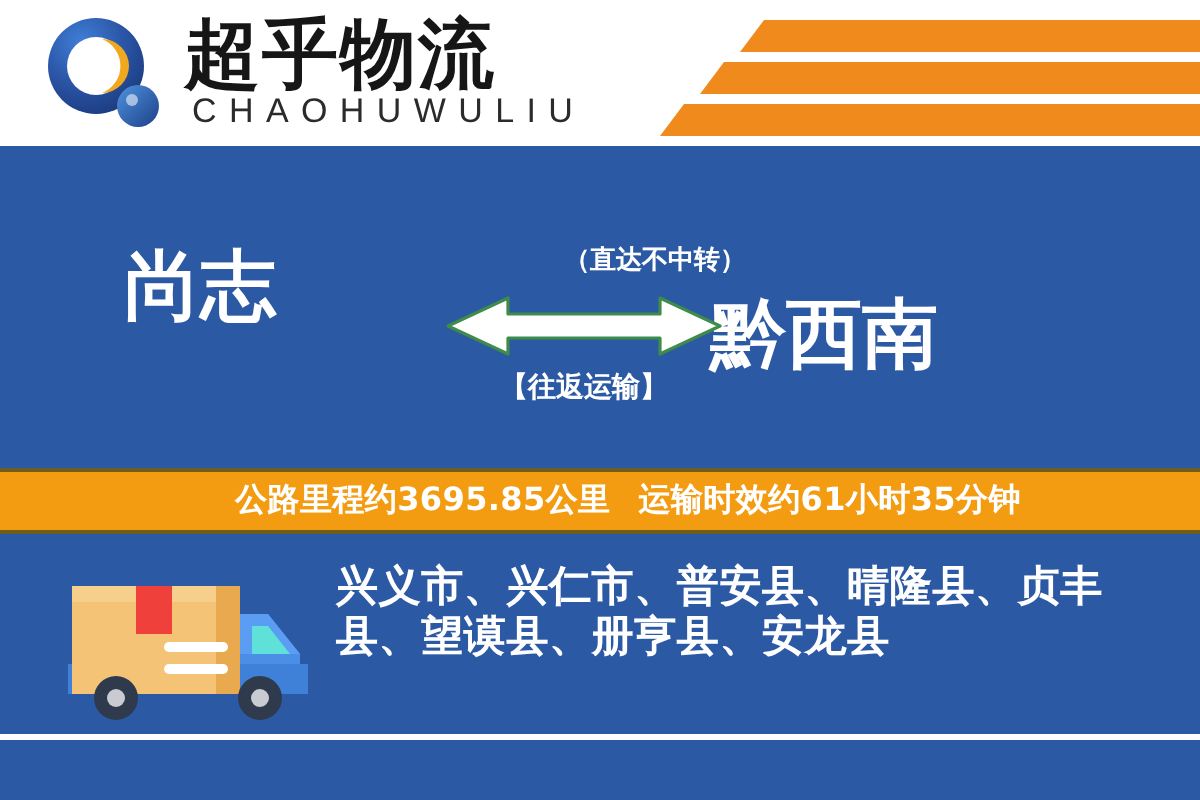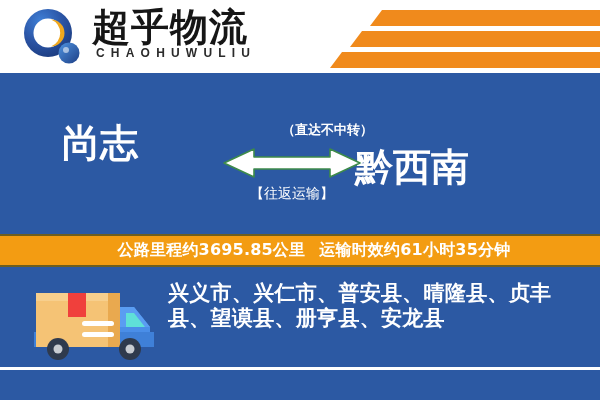--- a/index.html
+++ b/index.html
@@ -40,22 +40,22 @@
     font-weight: bold;
     letter-spacing: 1px;
     color: #161616;
     line-height: 42px;
     white-space: nowrap;
   }
   .brand-en {
     position: absolute;
     left: 96px; top: 46px;
     font-family: "Liberation Sans", sans-serif;
-    font-size: 12px;
-    font-weight: bold;
+    font-size: 17px;
+    font-weight: normal;
     letter-spacing: 6.2px;
     color: #2b2b2b;
     white-space: nowrap;
   }
   .stripes {
     position: absolute;
     right: 0; top: 0;
     width: 290px; height: 73px;
   }
 
@@ -103,21 +103,21 @@
     left: 222px; top: 72px;
     width: 140px; height: 36px;
   }
   .roundtrip-note {
     position: absolute;
     left: 232px; top: 112px;
     width: 120px;
     text-align: center;
     font-family: "DejaVu Sans", "Liberation Sans", sans-serif;
     font-size: 14px;
-    font-weight: normal;
+    font-weight: bold;
     color: #ffffff;
     white-space: nowrap;
   }
 
   
   .info-bar {
     position: absolute;
     left: 0; top: 161px;
     width: 600px;
     height: 33px;

